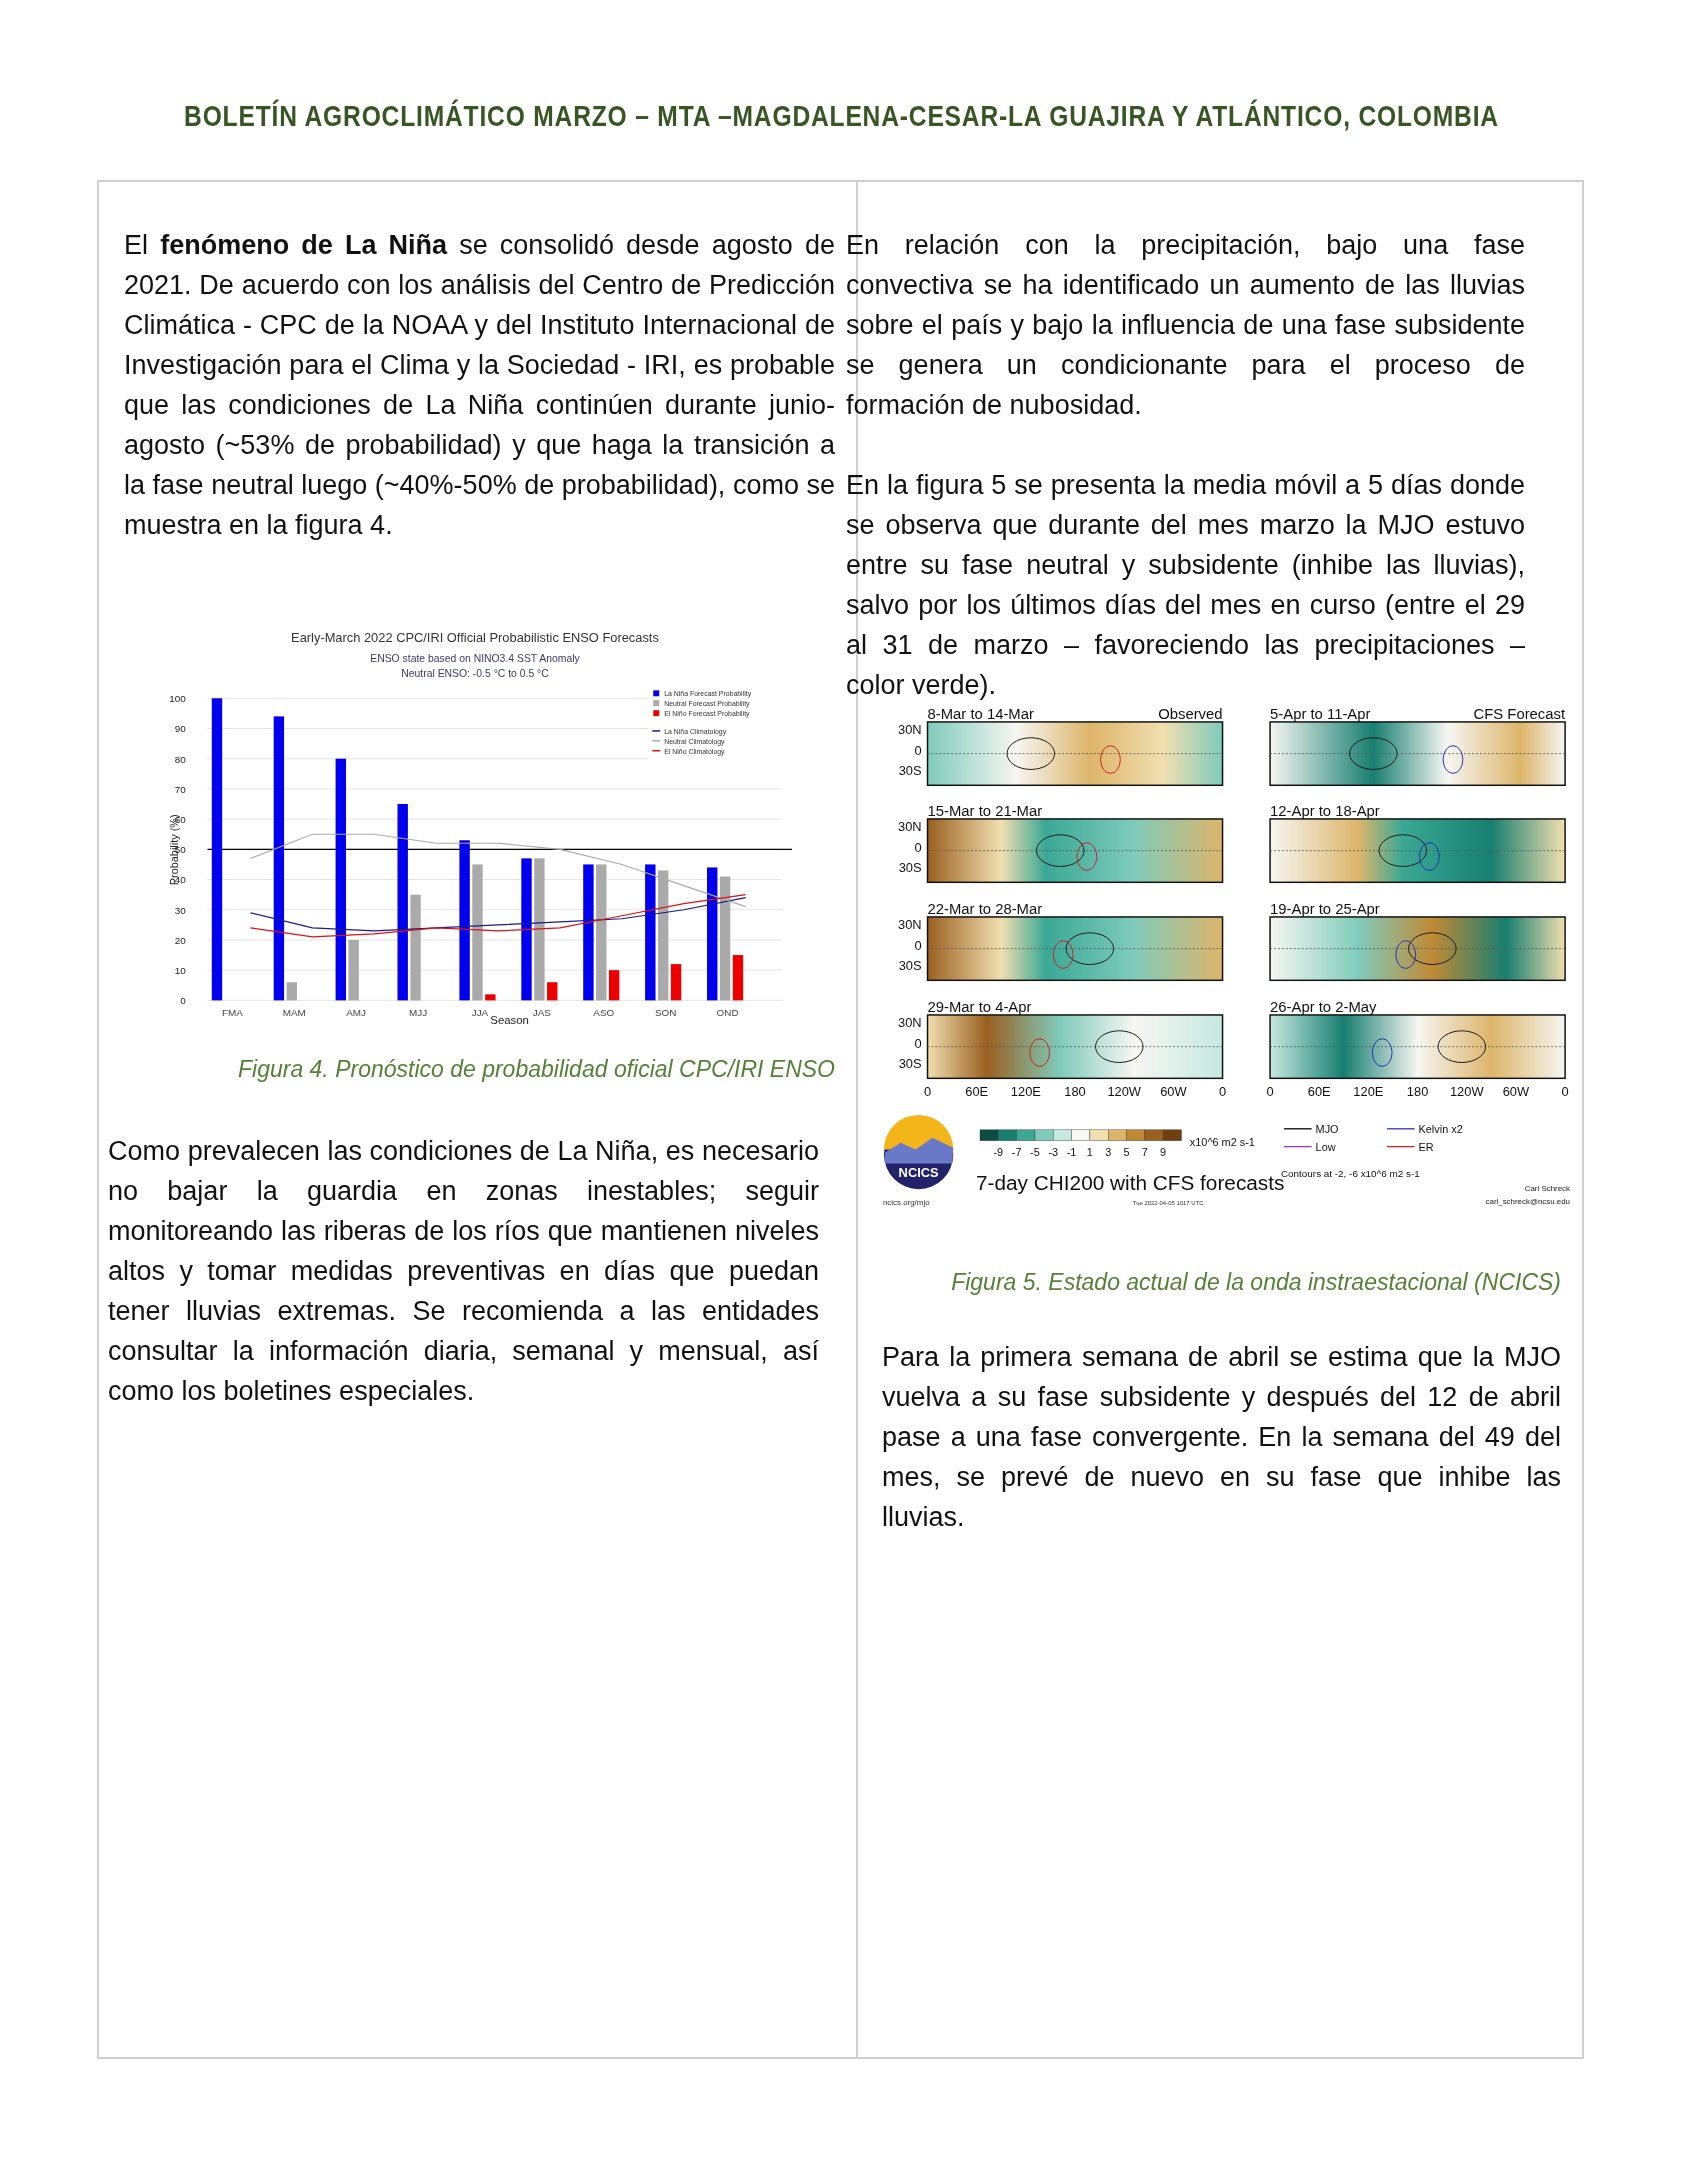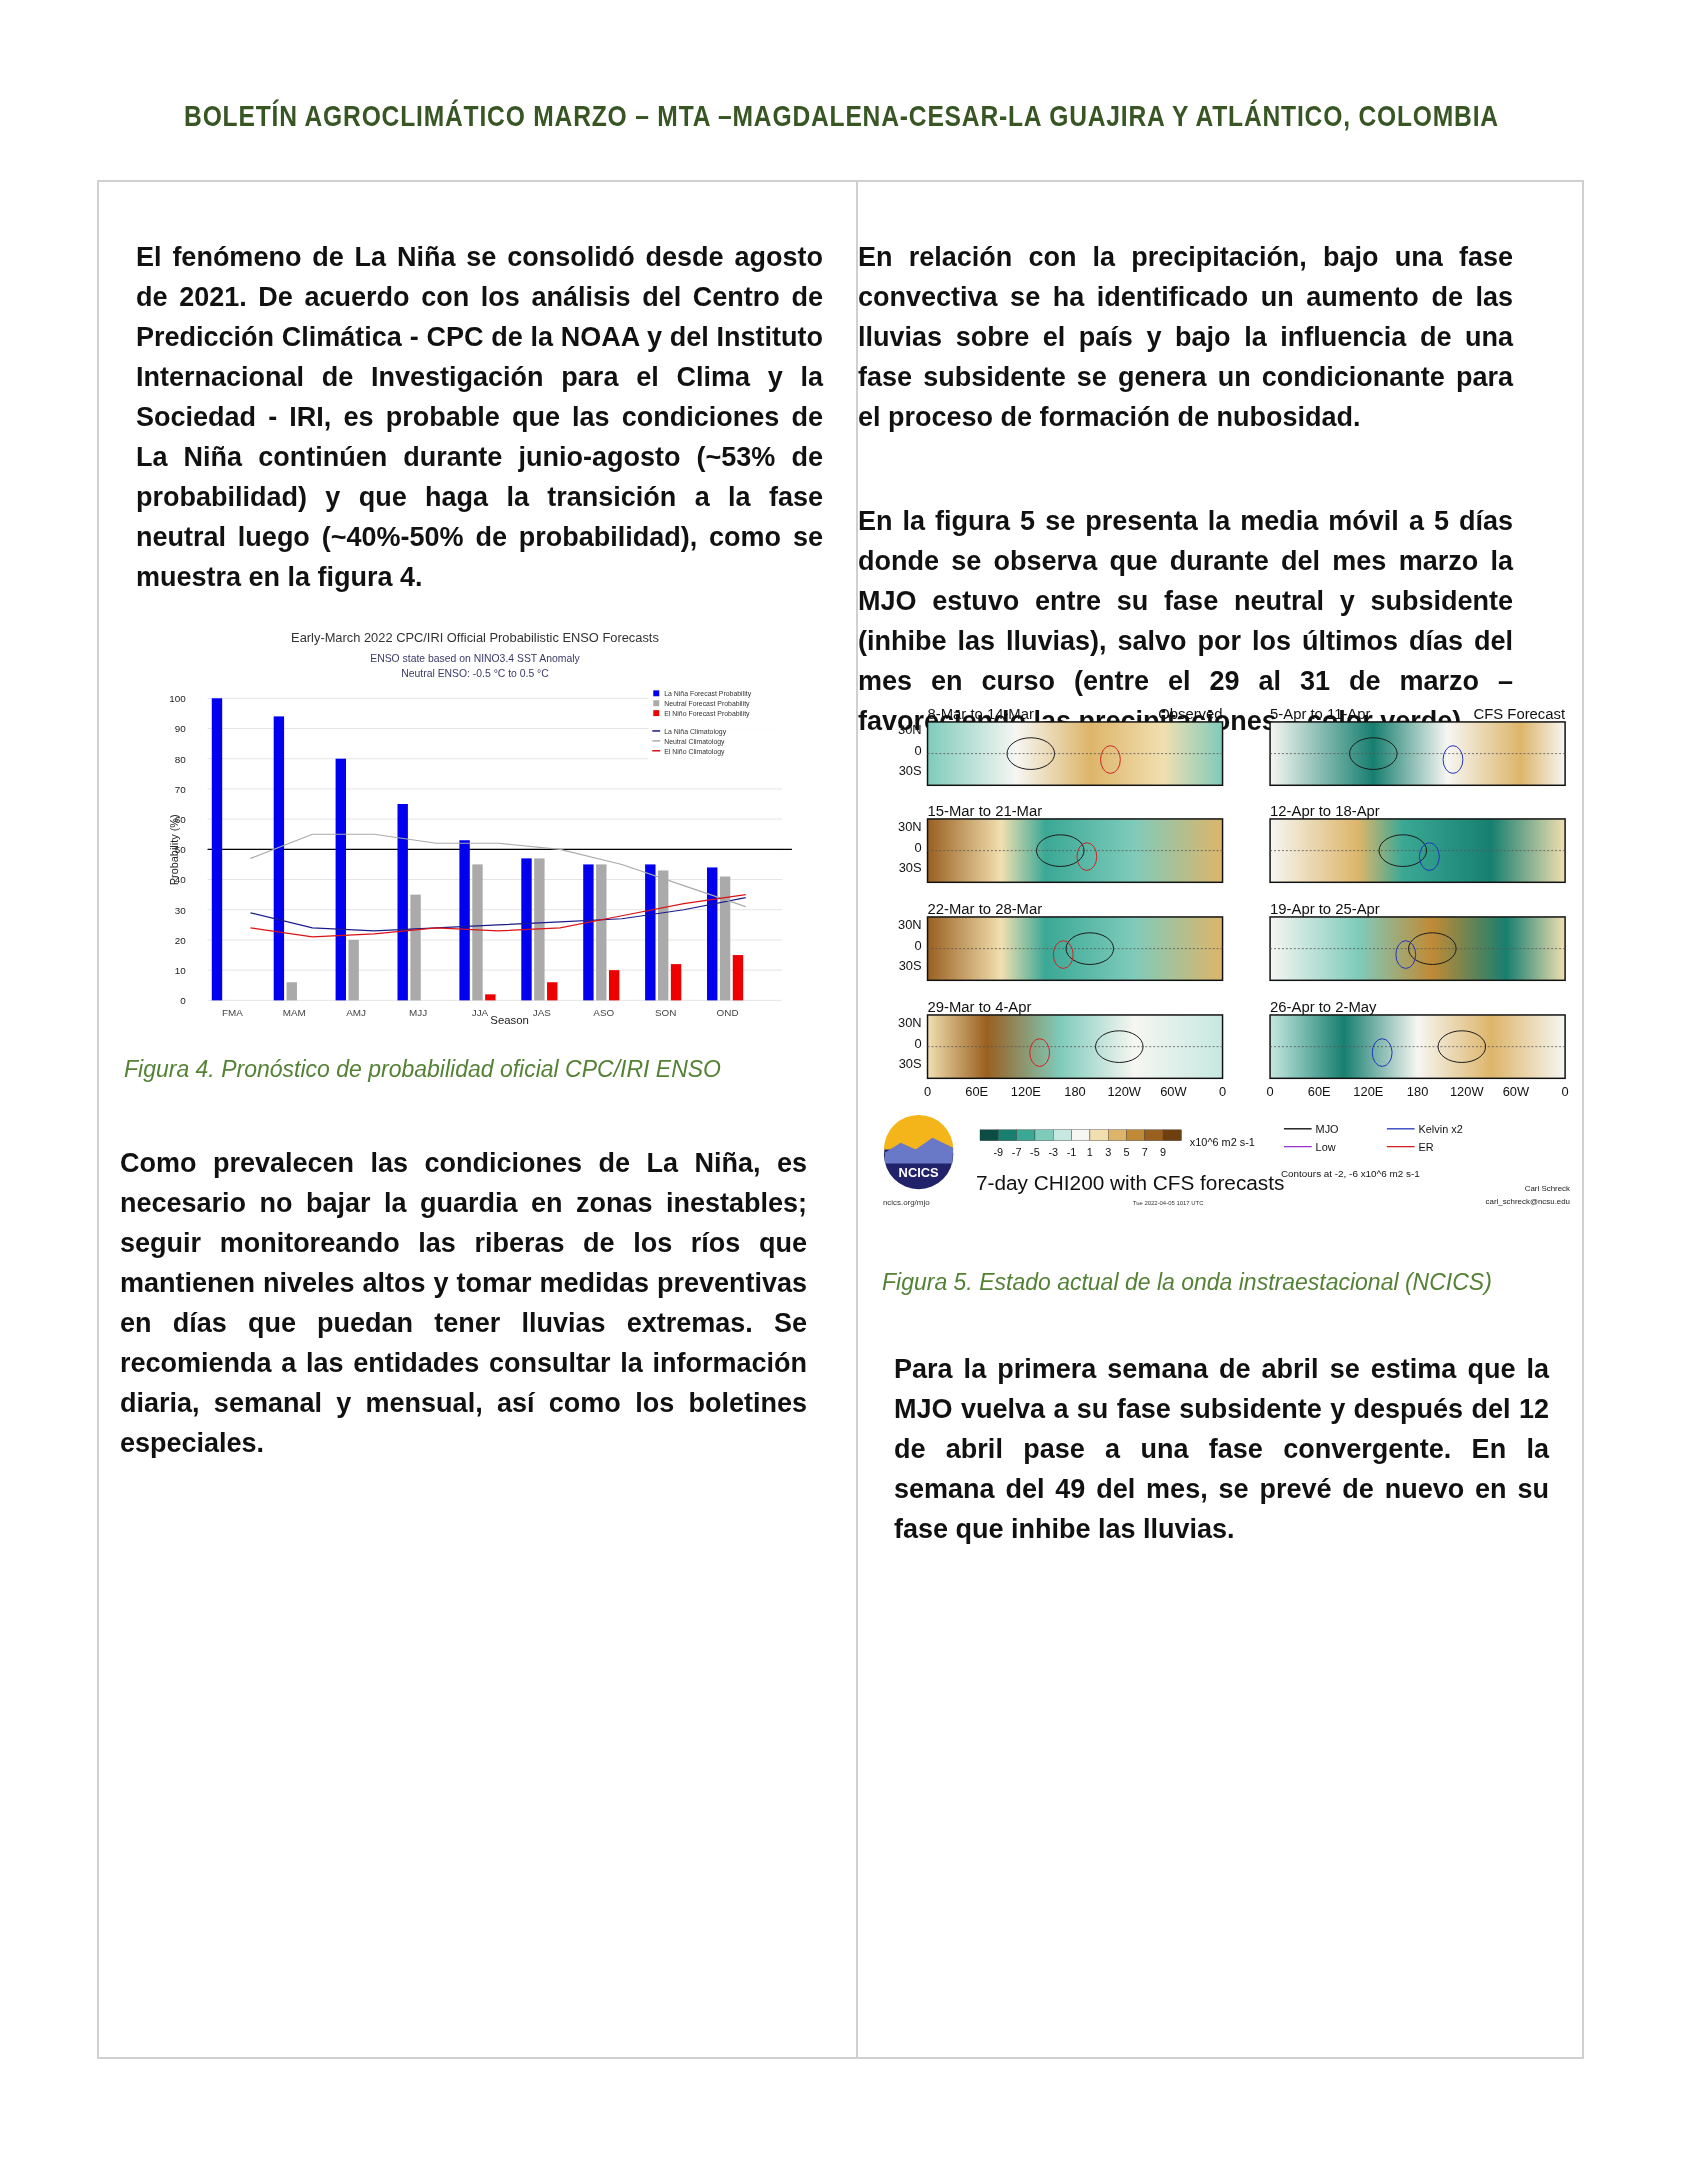--- a/index.html
+++ b/index.html
@@ -7,25 +7,25 @@
          font-family:"Liberation Sans", sans-serif; color:#111; }
   .header { position:absolute; left:0; top:99px; width:1683px; text-align:center;
             font-family:"Liberation Sans Narrow","Liberation Sans", sans-serif;
             font-weight:bold; font-size:30px; letter-spacing:1px; color:#375623;
             transform:scaleX(0.82); transform-origin:center; }
   .frame { position:absolute; left:97px; top:180px; width:1487px; height:1879px;
            border:2px solid #d0d0d0; box-sizing:border-box; }
   .divider { position:absolute; left:856px; top:180px; width:2px; height:1879px; background:#d0d0d0; }
   .col { position:absolute; font-size:27px; line-height:40px; text-align:justify;
          font-family:"Liberation Sans", sans-serif; color:#111; }
-  .col p { margin:12px;font-weight:bold; }
+  .col p { margin:0; }
   .col-left { left:124px; top:225px; width:711px; }
   .col-right { left:846px; top:225px; width:679px; }
   .gap { height:40px; }
-  .caption { font-style:italic; color:#538135; font-size:23px; text-align:left; line-height:30px; }
+  .caption { font-style:italic; color:#538135; font-size:23px; text-align:right; line-height:30px; }
   .fig4 { position:absolute; left:158px; top:622px; width:634px; height:416px; }
   .fig4 svg { width:634px; height:416px; display:block; }
   .cap4 { position:absolute; left:124px; top:1054px; width:711px; }
   .para2 { position:absolute; left:108px; top:1131px; width:711px; }
   .fig5 { position:absolute; left:881px; top:702px; width:693px; height:520px; }
   .cap5 { position:absolute; left:882px; top:1267px; width:679px; }
   .para4 { position:absolute; left:882px; top:1337px; width:679px; }
   .panel-label { font-family:"Liberation Sans", sans-serif; font-size:15px; fill:#111; }
 </style>
 </head>

